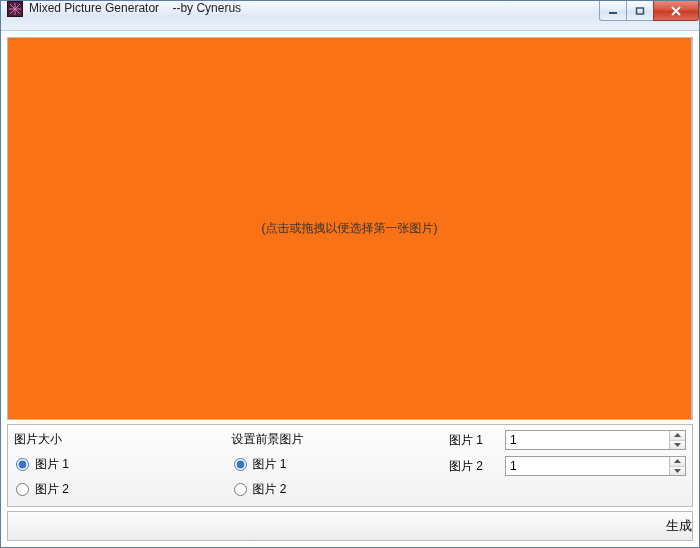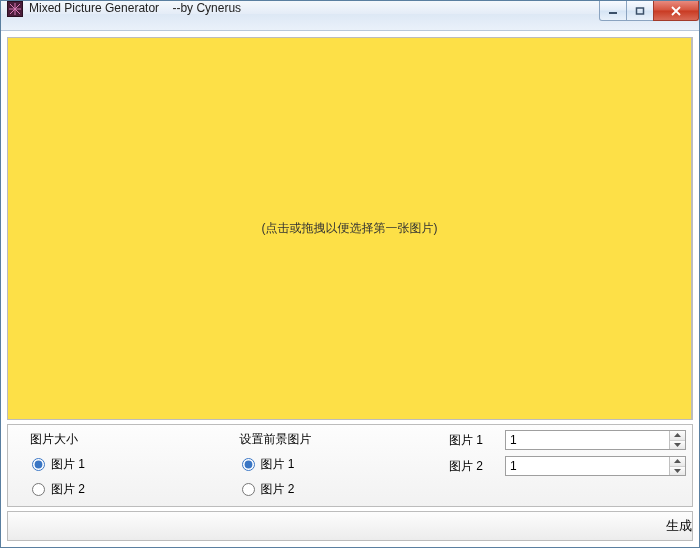--- a/index.html
+++ b/index.html
@@ -68,40 +68,40 @@
     padding: 6px;
     display: flex; flex-direction: column;
     gap: 4px;
   }
 
   
   .drop-row {
     flex: 1;
     display: flex;
     border: 1px solid #bcbcbc;
-    background: #fde047;
+    background: #f97316;
   }
   .drop-left, .drop-right {
     flex: 1;
     display: flex; align-items: center; justify-content: center;
     color: #333;
     cursor: pointer;
   }
   .divider {
     width: 1px;
     background: #bcbcbc;
   }
 
   
   .options-row {
     display: flex;
     gap: 18px;
     border: 1px solid #bcbcbc;
     background: linear-gradient(#fdfdfd, #f2f2f2);
-    padding: 4px 6px 6px 22px;
+    padding: 4px 6px 6px 6px;
   }
   .opt-group {
     display: flex; flex-direction: column;
     gap: 4px;
   }
   .opt-group.size, .opt-group.fg {
     width: 240px;
   }
   .opt-group.visibility {
     flex: 1;

